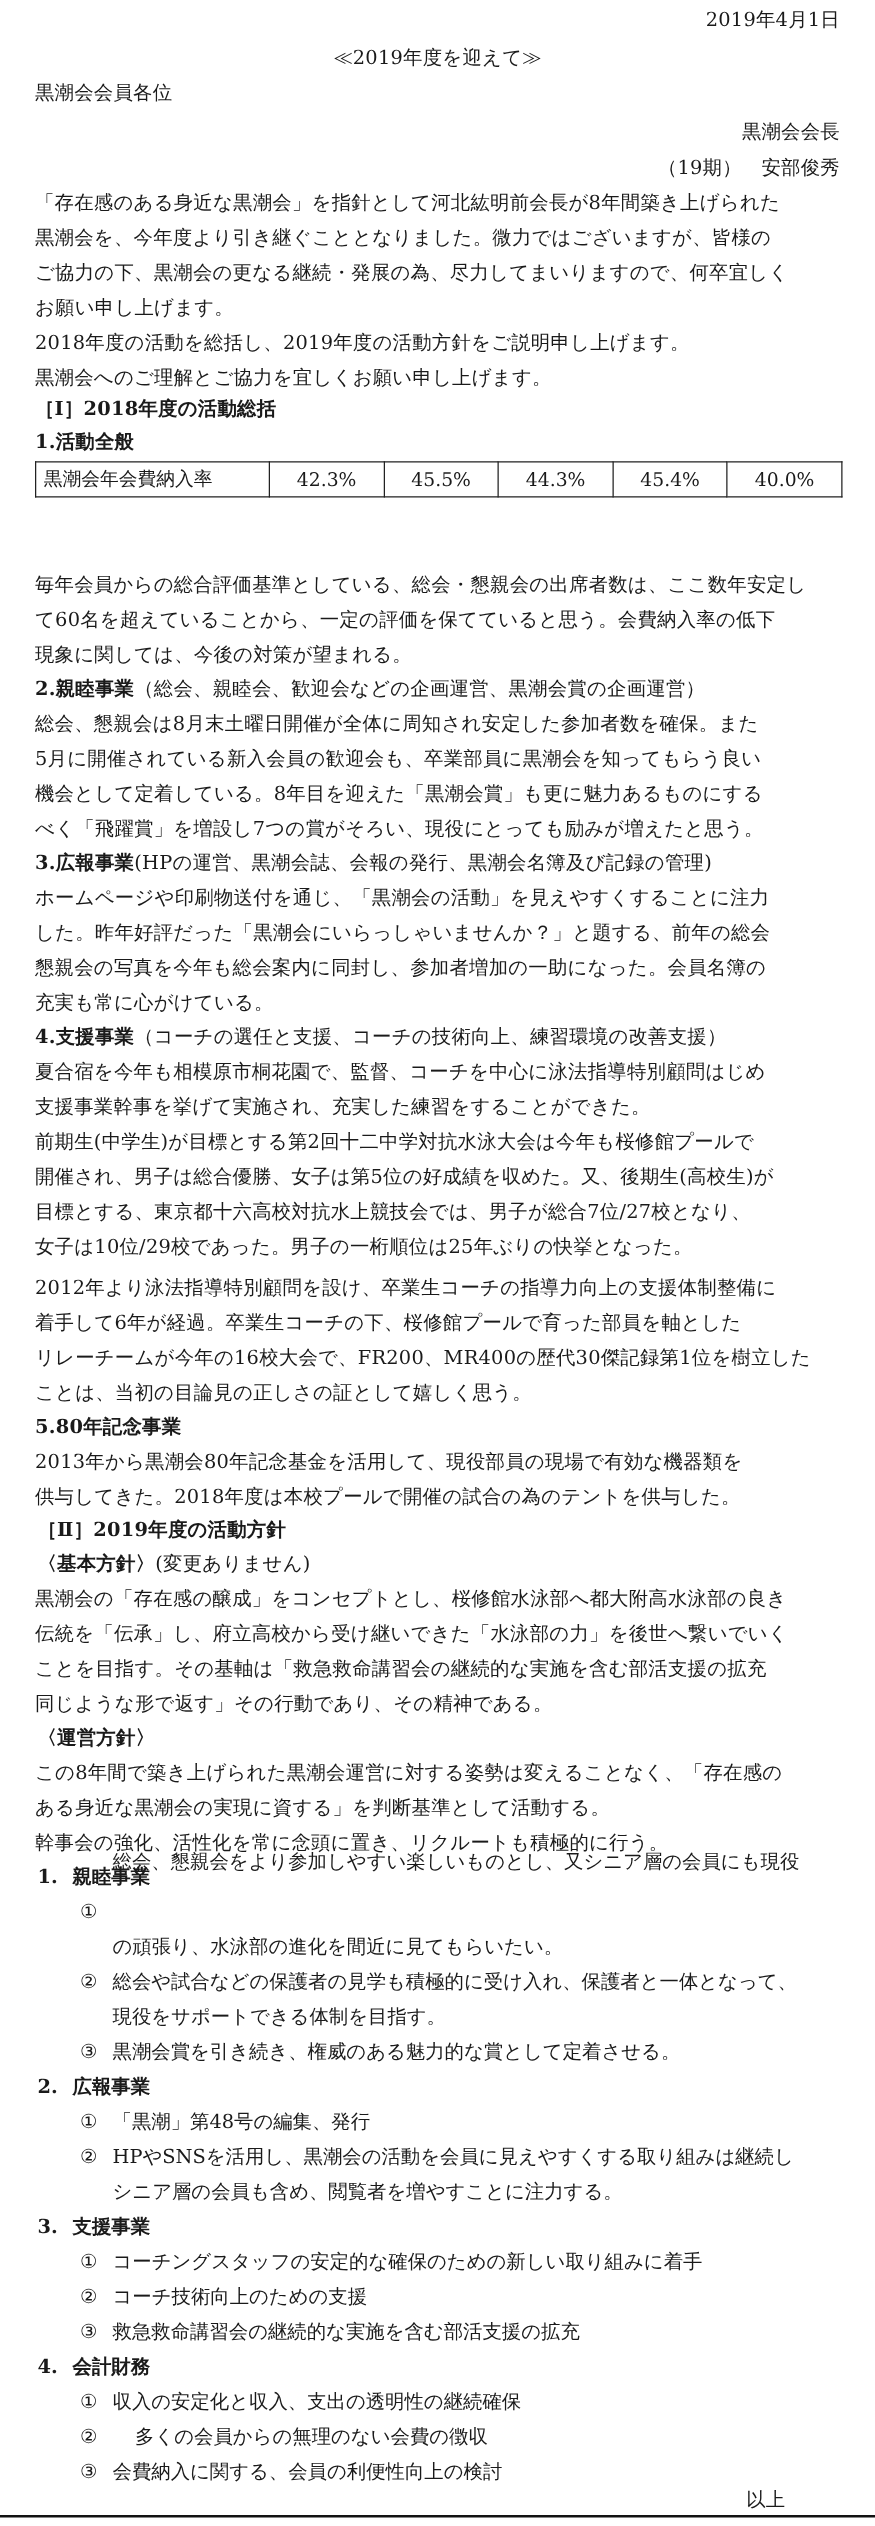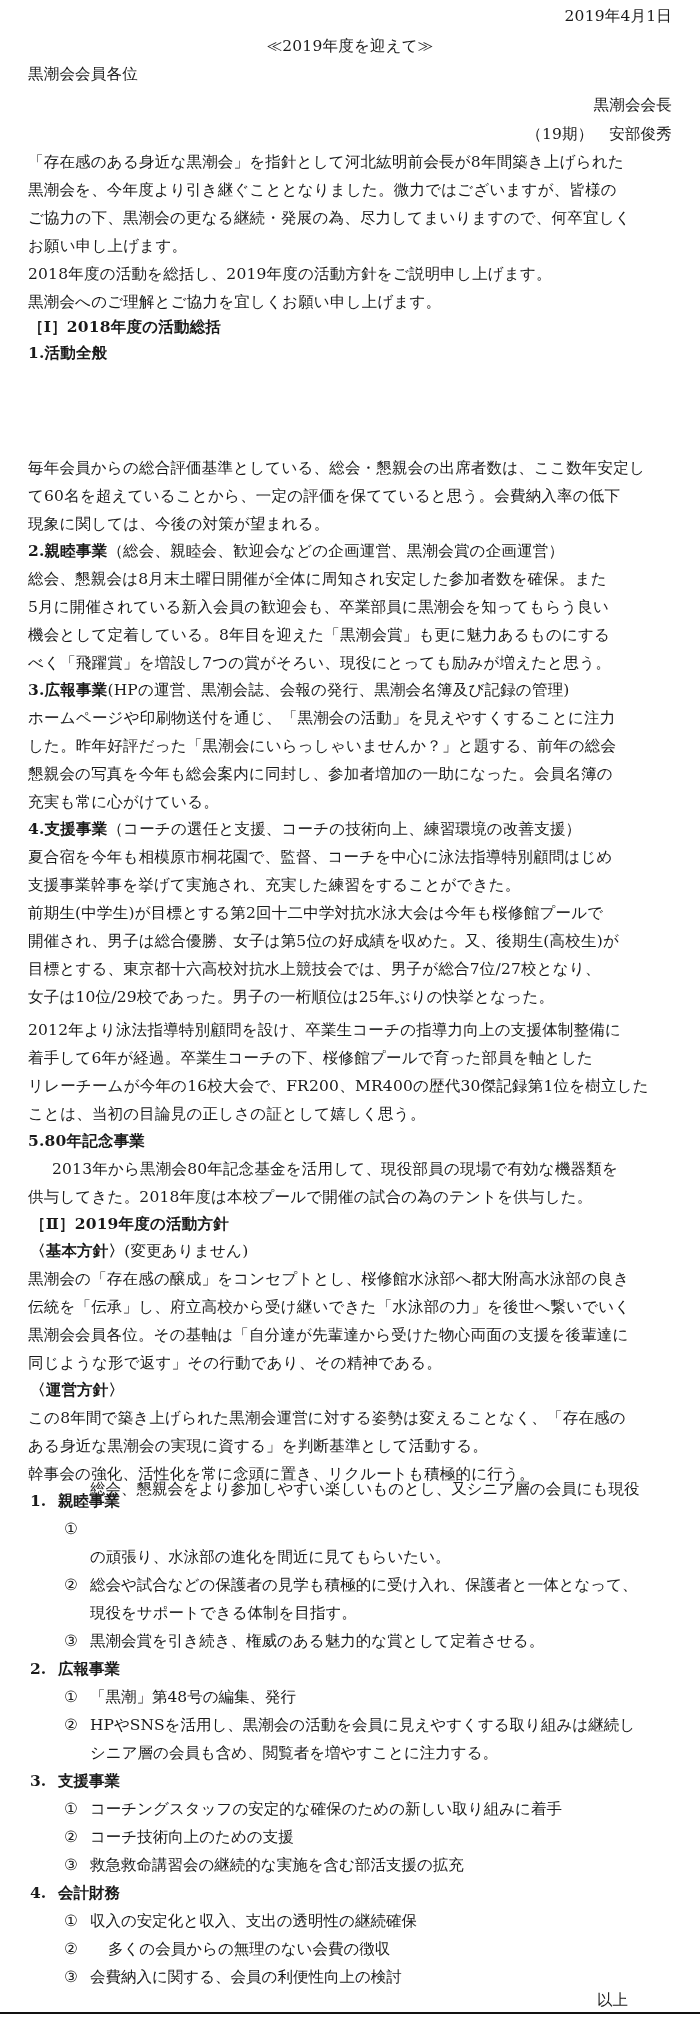--- a/index.html
+++ b/index.html
@@ -44,20 +44,28 @@
   <div class="line" style="top:236px;">お願い申し上げます。</div>
   <div class="line" style="top:264px;">2018年度の活動を総括し、2019年度の活動方針をご説明申し上げます。</div>
   <div class="line" style="top:292px;">黒潮会へのご理解とご協力を宜しくお願い申し上げます。</div>
 </div>
 
 <div class="line bold" style="top:317px;">［Ⅰ］2018年度の活動総括</div>
 <div class="line bold" style="top:343px;">1.活動全般</div>
 
 <table class="stats">
   <tbody>
+  <tr>
+    <td class="rowhead">黒潮会年会費納入率</td>
+    <td>42.3%</td>
+    <td>45.5%</td>
+    <td>44.3%</td>
+    <td>45.4%</td>
+    <td>40.0%</td>
+  </tr>
 </tbody>
   </table>
 
 <div>
   <div class="line" style="top:458px;">毎年会員からの総合評価基準としている、総会・懇親会の出席者数は、ここ数年安定し</div>
   <div class="line" style="top:486px;">て60名を超えていることから、一定の評価を保てていると思う。会費納入率の低下</div>
   <div class="line" style="top:514px;">現象に関しては、今後の対策が望まれる。</div>
 </div>
 
 <div class="line" style="top:541px;">
@@ -93,32 +101,32 @@
 </div>
 <div>
   <div class="line" style="top:1020px;">2012年より泳法指導特別顧問を設け、卒業生コーチの指導力向上の支援体制整備に</div>
   <div class="line" style="top:1048px;">着手して6年が経過。卒業生コーチの下、桜修館プールで育った部員を軸とした</div>
   <div class="line" style="top:1076px;">リレーチームが今年の16校大会で、FR200、MR400の歴代30傑記録第1位を樹立した</div>
   <div class="line" style="top:1104px;text-align:center;">ことは、当初の目論見の正しさの証として嬉しく思う。</div>
 </div>
 
 <div class="line bold" style="top:1131px;">5.80年記念事業</div>
 <div>
-  <div class="line" style="top:1159px;margin-left:24px;">2013年から黒潮会80年記念基金を活用して、現役部員の現場で有効な機器類を</div>
+  <div class="line" style="top:1159px;">2013年から黒潮会80年記念基金を活用して、現役部員の現場で有効な機器類を</div>
   <div class="line" style="top:1187px;">供与してきた。2018年度は本校プールで開催の試合の為のテントを供与した。</div>
 </div>
 
 <div class="line bold" style="top:1214px; left:30px;">［Ⅱ］2019年度の活動方針</div>
 <div class="line" style="top:1241px; left:30px;">
   <span class="bold">〈基本方針〉</span><span>(変更ありません)</span>
 </div>
 <div>
   <div class="line" style="top:1269px;">黒潮会の「存在感の醸成」をコンセプトとし、桜修館水泳部へ都大附高水泳部の良き</div>
   <div class="line" style="top:1297px;">伝統を「伝承」し、府立高校から受け継いできた「水泳部の力」を後世へ繋いでいく</div>
-  <div class="line" style="top:1325px;">黒潮会会員各位。その基軸は「自分達が先輩達から受けた物心両面の支援を後輩達に</div>
+  <div class="line" style="top:1325px;">ことを目指す。その基軸は「救急救命講習会の継続的な実施を含む部活支援の拡充</div>
   <div class="line" style="top:1353px;">同じような形で返す」その行動であり、その精神である。</div>
 </div>
 
 <div class="line bold" style="top:1380px; left:30px;">〈運営方針〉</div>
 <div>
   <div class="line" style="top:1408px;">この8年間で築き上げられた黒潮会運営に対する姿勢は変えることなく、「存在感の</div>
   <div class="line" style="top:1436px;">ある身近な黒潮会の実現に資する」を判断基準として活動する。</div>
   <div class="line" style="top:1464px;">幹事会の強化、活性化を常に念頭に置き、リクルートも積極的に行う。</div>
 </div>
 

